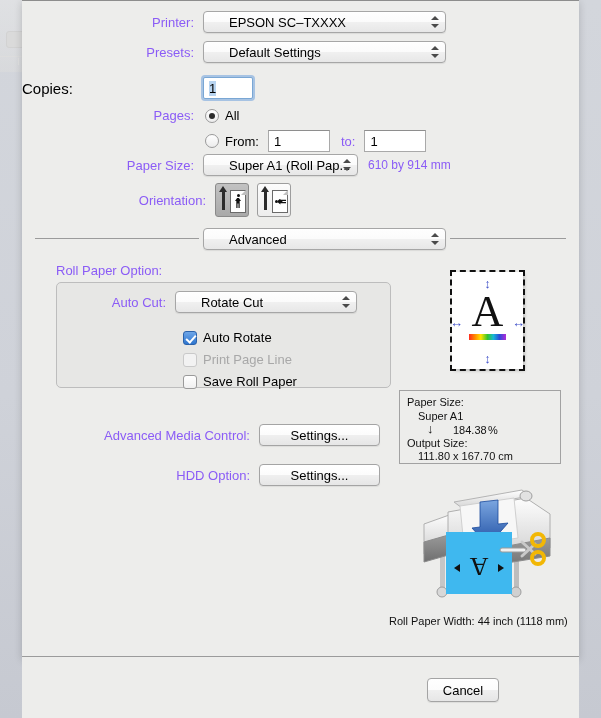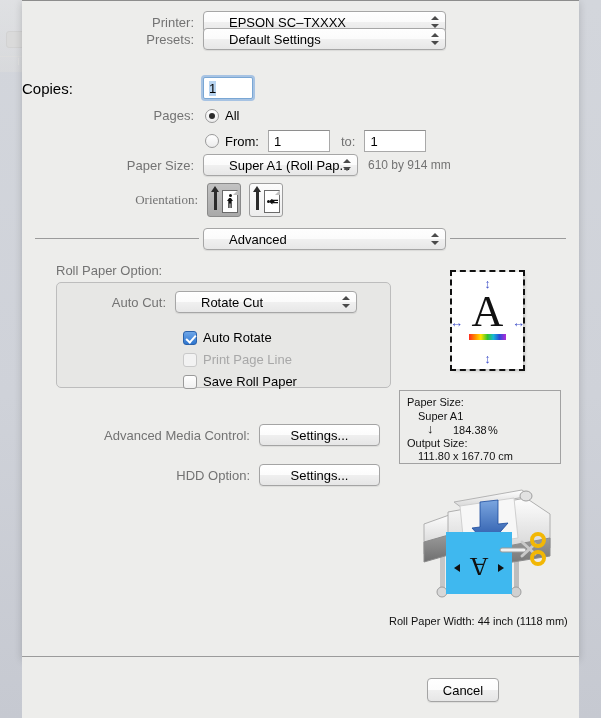--- a/index.html
+++ b/index.html
@@ -47,21 +47,21 @@
     position: absolute; left: 22px; top: 658px; width: 557px; height: 60px;
     background: #ededeb;
   }
   .hairline-top {
     position: absolute; left: 0; top: 0; width: 557px; height: 1px;
     background: #8d8d8d;
   }
 
   .row { position: absolute; display: flex; align-items: center; }
   .lbl {
-    font-size: 13px; color: #737373; text-align: right;
+    font-size: 13px; color: #8b5cf6; text-align: right;
     white-space: nowrap;
   }
   .lbl-bold { font-size: 15px; color: #000; text-align: left; white-space: nowrap; }
 
   
   .popup {
     position: relative;
     box-sizing: border-box;
     height: 22px;
     background: linear-gradient(180deg,#fefefe 0%,#fbfbfb 48%,#f0f0f0 52%,#e7e7e7 100%);
@@ -267,21 +267,21 @@
     <div class="hairline-top"></div>
 
     <div class="row" style="left:0px; top:11px; width:535px;">
       <div class="lbl" style="width:172px;">Printer:</div>
       <div class="popup" style="width:243px; margin-left:9px;">
         <span>EPSON SC–TXXXX</span>
         <span class="arrows"></span>
       </div>
     </div>
 
-    <div class="row" style="left:0px; top:28px; width:535px;">
+    <div class="row" style="left:0px; top:41px; width:535px;">
       <div class="lbl" style="width:172px;">Presets:</div>
       <div class="popup" style="width:243px; margin-left:9px;">
         <span>Default Settings</span>
         <span class="arrows"></span>
       </div>
     </div>
 
     <div class="row" style="left:0px; top:77px; width:420px;">
       <div class="lbl-bold" style="width:172px;">Copies:</div>
       <div class="field focused" style="width:50px; margin-left:9px;">
@@ -314,21 +314,21 @@
 
     <div class="row" style="left:0px; top:154px; width:500px;">
       <div class="lbl" style="width:172px;">Paper Size:</div>
       <div class="popup" style="width:155px; margin-left:9px;">
         <span>Super A1 (Roll Pap...</span>
         <span class="arrows"></span>
       </div>
       <div class="lbl" style="margin-left:10px; font-size:12px;">610 by 914 mm</div>
     </div>
 
-    <div class="row" style="left:4px; top:183px; width:420px;font-family:Liberation Serif, serif;">
+    <div class="row" style="left:12px; top:183px; width:420px;">
       <div class="lbl" style="width:172px;">Orientation:</div>
       <div class="orient sel" style="margin-left:9px;">
         <span class="o-arrow"></span>
         <span class="o-page">
           <span class="o-person"></span>
         </span>
       </div>
       <div class="orient" style="margin-left:8px;">
         <span class="o-arrow"></span>
         <span class="o-page">

